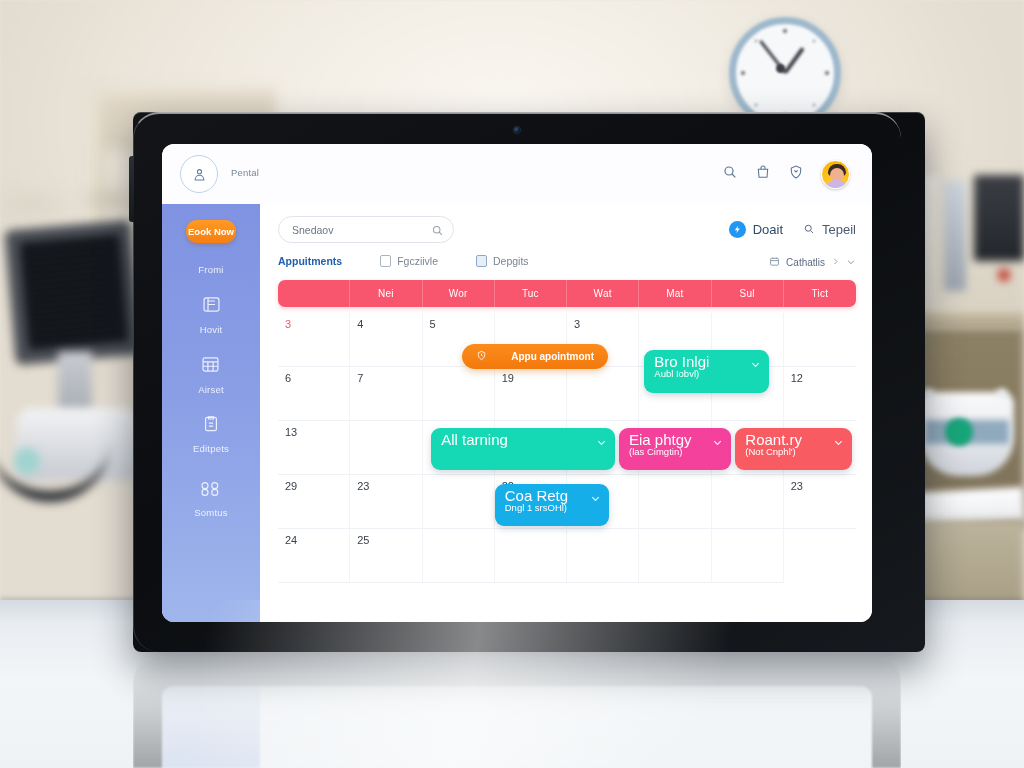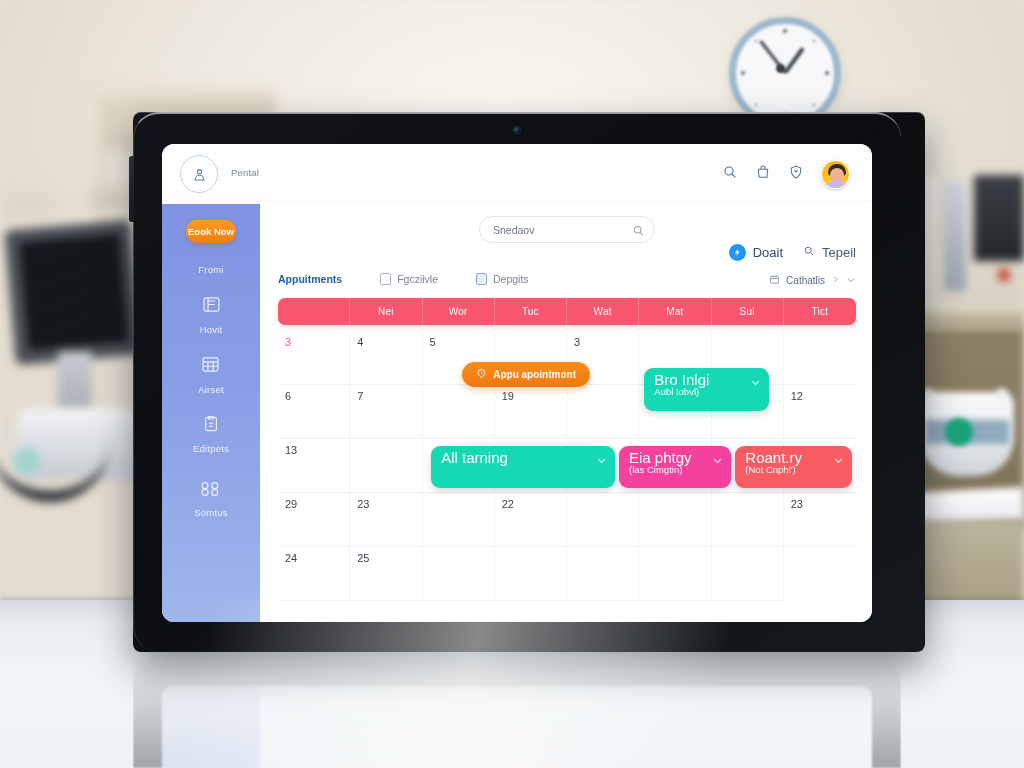--- a/index.html
+++ b/index.html
@@ -279,21 +279,21 @@
     margin-top: 19px; display: flex; flex-direction: column;
     align-items: center; gap: 5px; color: #f2f5ff; cursor: pointer;
   }
   .nav-item:first-of-type { margin-top: 21px; }
   .nav-label { font-size: 9.5px; letter-spacing: .2px; opacity: .95; }
   .nav-icon { opacity: .92; }
 
   
   .content { flex: 1; background: #ffffff; padding: 12px 16px 0 18px; }
 
-  .content-top { display: flex; align-items: center; flex-direction: column; }
+  .content-top { display: flex; align-items: center; }
   .search-box {
     position: relative; width: 176px;
   }
   .search-input {
     width: 100%; height: 27px;
     border: 1px solid #dfe3ea; border-radius: 14px;
     padding: 0 28px 0 13px; font-size: 10.5px; color: #6b7485;
     font-family: "Liberation Sans", sans-serif;
     outline: none; background: #fff;
   }
@@ -369,21 +369,21 @@
   .event .ev-t1 { font-size: 15px; line-height: 12px; }
   .event .ev-t2 { font-size: 9.5px; line-height: 12px; }
   .event .ev-chev {
     position: absolute; right: 8px; top: 6px; color: rgba(255,255,255,.92);
   }
   .appt-pill {
     position: absolute; pointer-events: auto;
     background: linear-gradient(180deg,#fb8c1c,#f3790c);
     color: #fff; font-size: 10px; font-weight: bold;
     border-radius: 13px; height: 25px;
-    display: flex; align-items: center; gap: 6px;
+    display: flex; align-items: center; gap: 24px;
     padding: 0 14px;
     box-shadow: 0 3px 7px rgba(200,110,10,.32);
     cursor: pointer; white-space: nowrap;
   }
 
   
   .reflection {
     position: absolute; left: 133px; top: 656px;
     width: 768px; height: 112px;
     overflow: hidden;
@@ -737,20 +737,27 @@
                         <path d="M5 9l7 7 7-7"></path>
                       </svg></span>
                   </div>
                   <div class="event" style="background: rgb(249, 91, 99); left: 79.125%; width: 20.25%; top: 115.02px; height: 42.12px;">
                     <div class="ev-t1">Roant.ry</div>
                     <div class="ev-t2">(Not Cnphl')</div>
                     <span class="ev-chev"><svg width="11" height="11" viewBox="0 0 24 24" fill="none" stroke="currentColor" stroke-width="2.6">
                         <path d="M5 9l7 7 7-7"></path>
                       </svg></span>
                   </div>
+                  <div class="event" style="background: rgb(22, 174, 232); left: 37.5%; width: 19.75%; top: 171.18px; height: 42.12px;">
+                    <div class="ev-t1">Coa Retg</div>
+                    <div class="ev-t2">Dngl 1 srsOHl)</div>
+                    <span class="ev-chev"><svg width="11" height="11" viewBox="0 0 24 24" fill="none" stroke="currentColor" stroke-width="2.6">
+                        <path d="M5 9l7 7 7-7"></path>
+                      </svg></span>
+                  </div>
                   <div class="appt-pill" style="left: 31.875%; top: 31.32px;">
                     <span style="display:block;"><svg width="11" height="11" viewBox="0 0 24 24" fill="none" stroke="#fff" stroke-width="1.9">
                         <path d="M12 21c5-3 7-6.5 7-11V6l-7-3-7 3v4c0 4.5 2 8 7 11z"></path>
                         <path d="M12 8v4l2.5 1.5"></path>
                       </svg></span>
                     <span>Appu apointmont</span>
                   </div>
                 </div>
               </div>
           </div>

